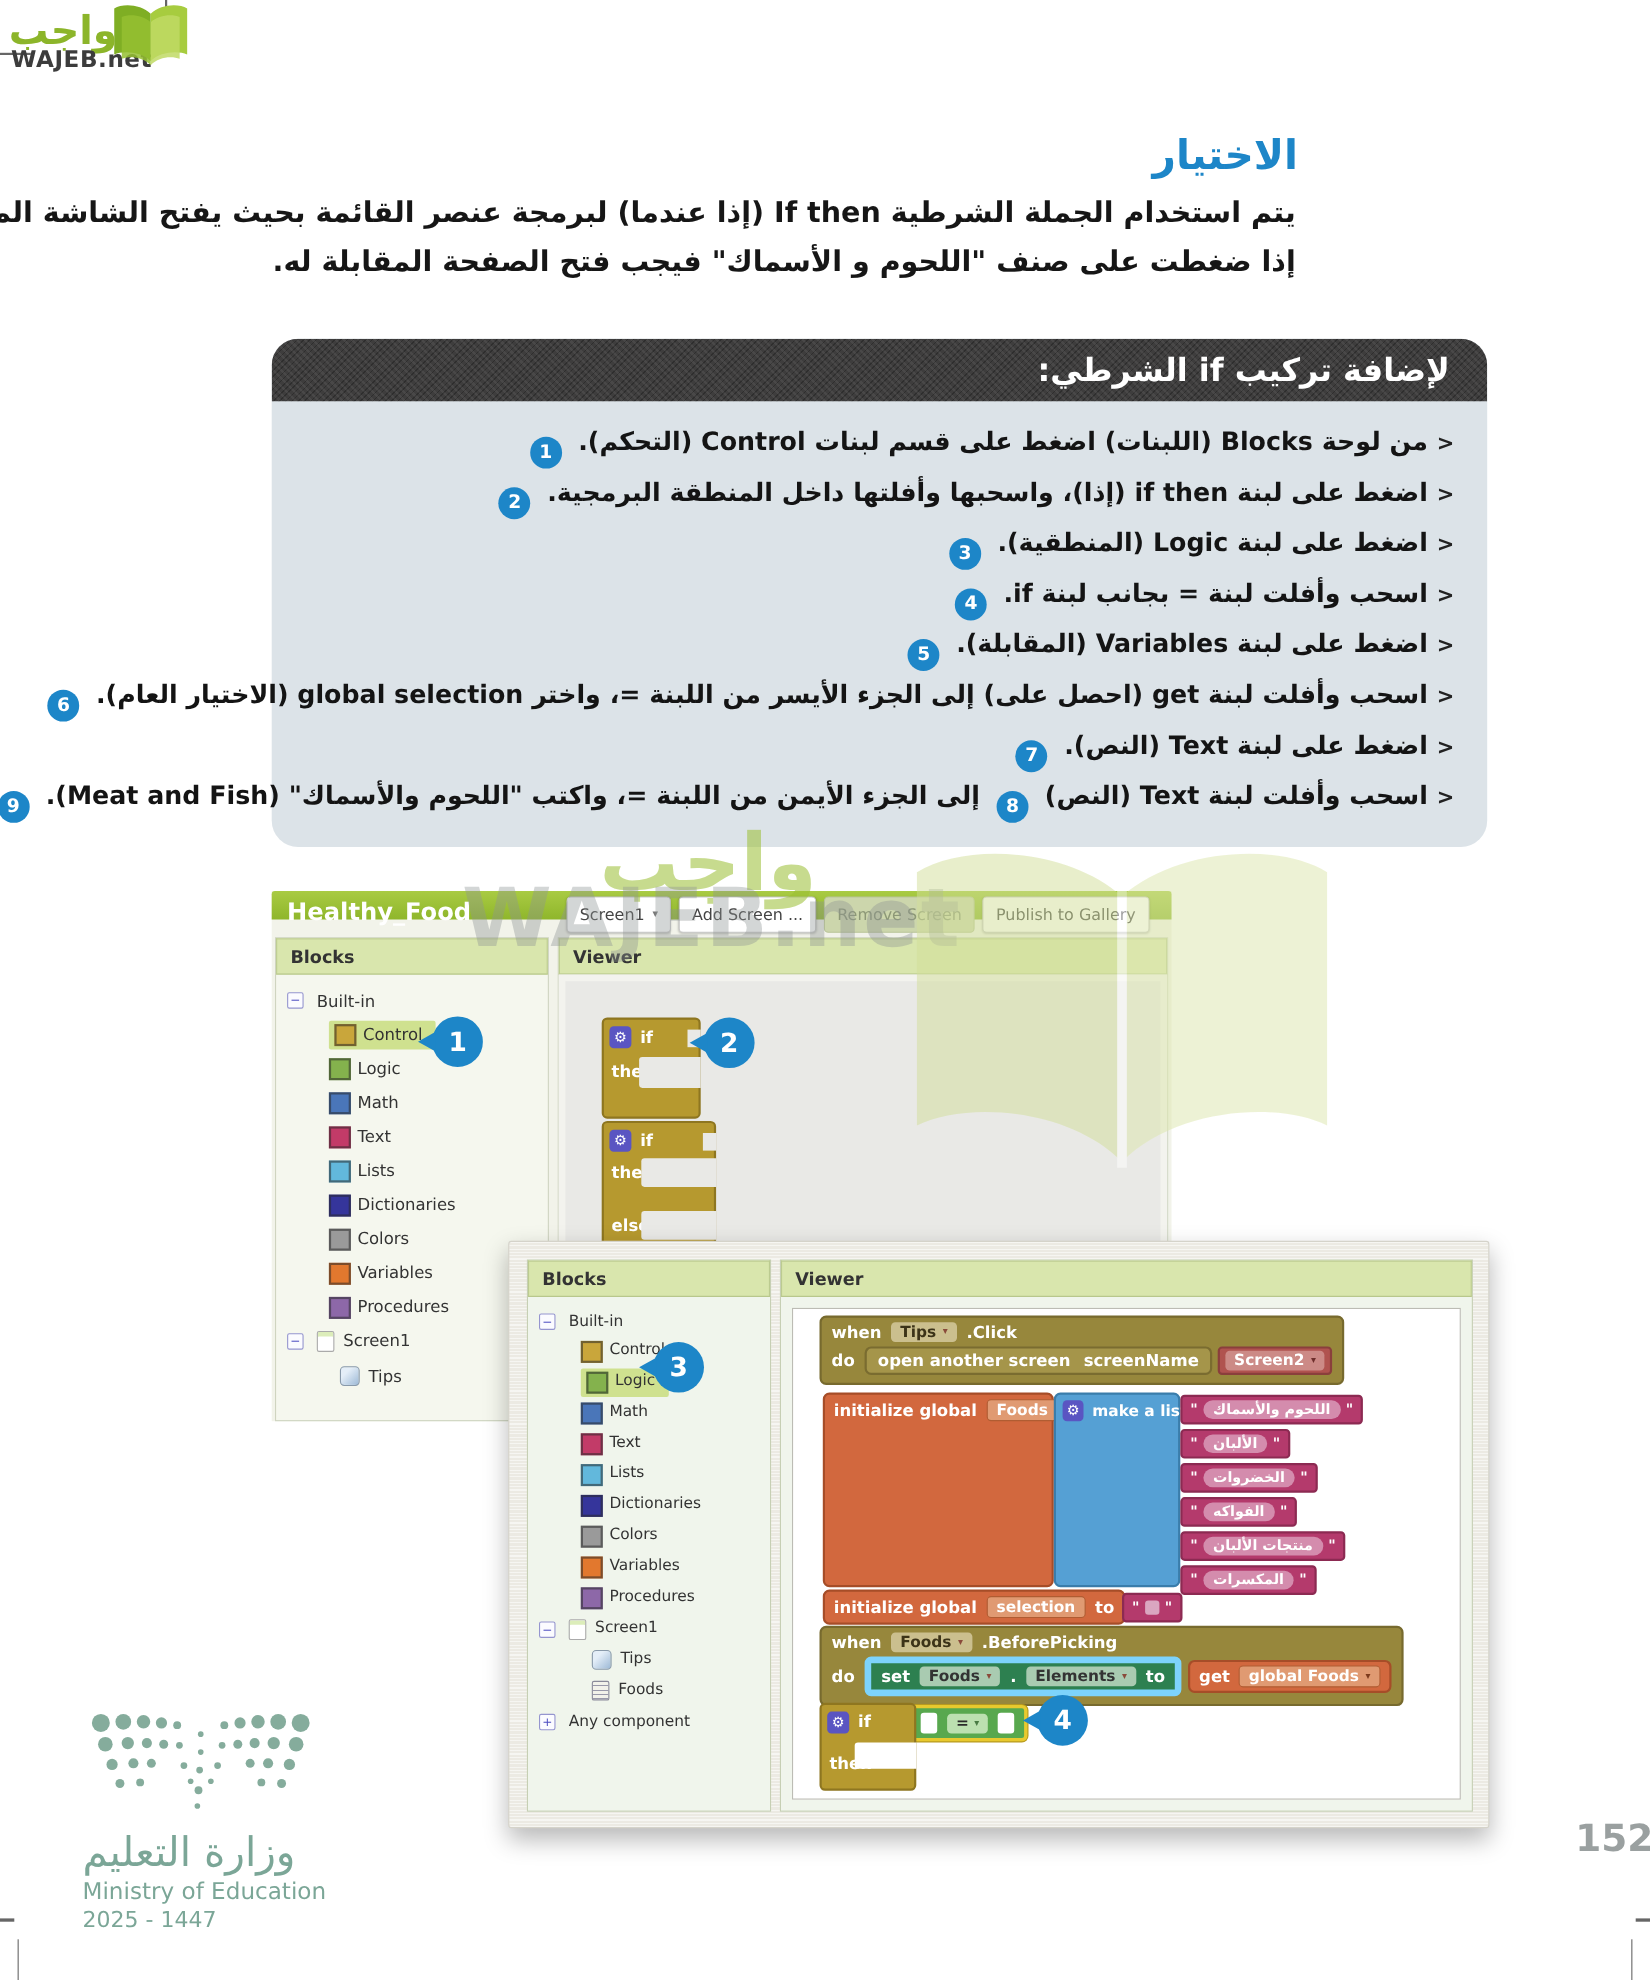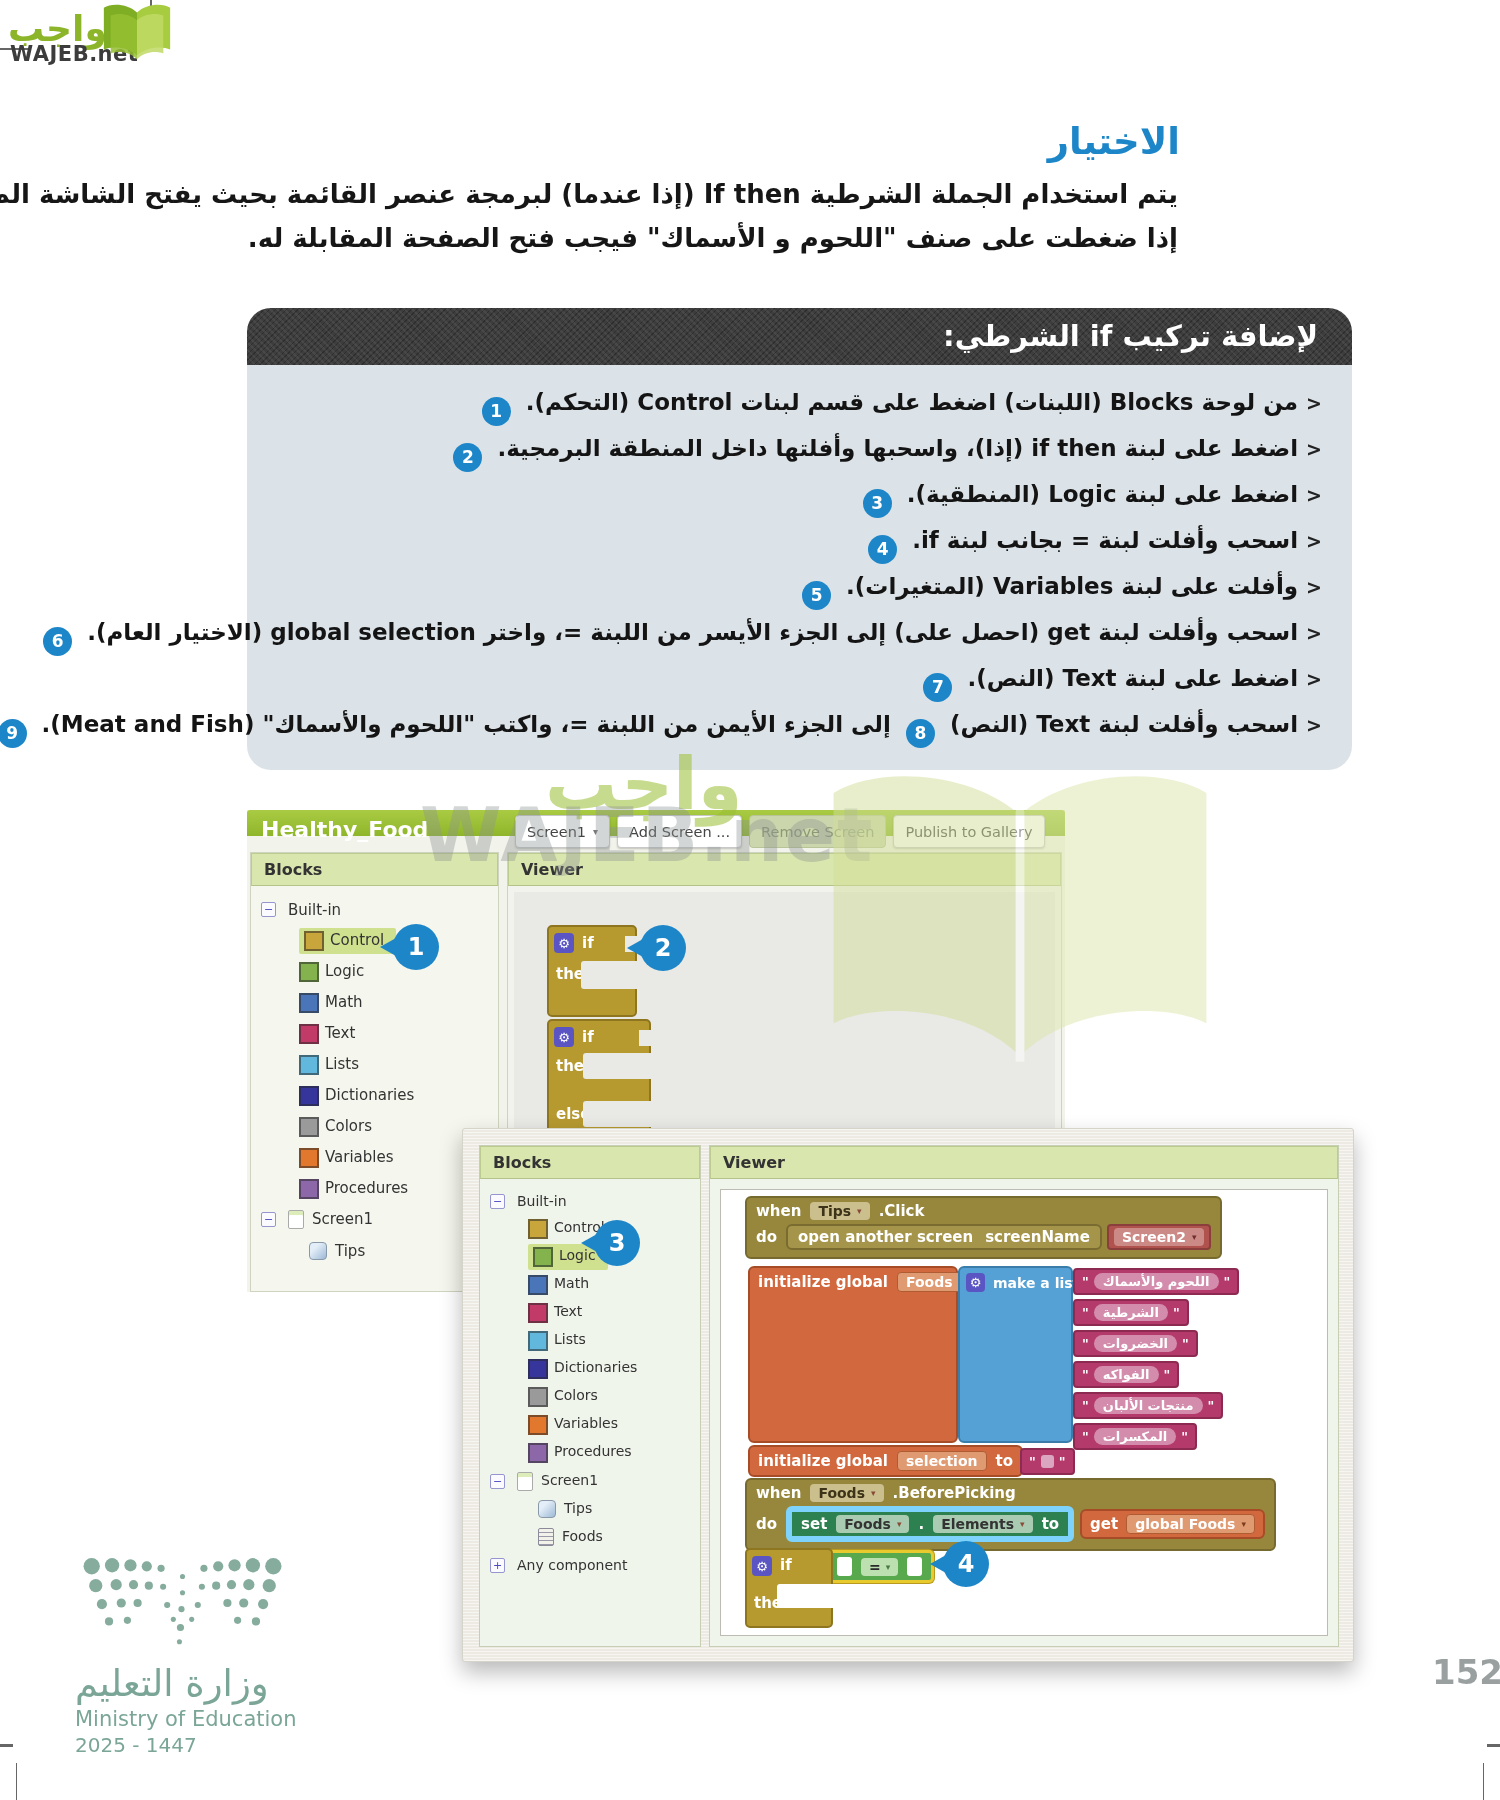--- a/index.html
+++ b/index.html
@@ -171,21 +171,21 @@
     <div>إذا ضغطت على صنف "اللحوم و الأسماك" فيجب فتح الصفحة المقابلة له.</div>
   </div>
 
   <div class="stepsbox">
     <div class="stepshead">لإضافة تركيب if الشرطي:</div>
     <div class="steplist" id="steps-list">
         <div class="step" dir="rtl"><span class="bullet">&lt;</span><span class="stext">من لوحة Blocks (اللبنات) اضغط على قسم لبنات Control (التحكم). </span><span class="nbadge">1</span></div>
         <div class="step" dir="rtl"><span class="bullet">&lt;</span><span class="stext">اضغط على لبنة if then (إذا)، واسحبها وأفلتها داخل المنطقة البرمجية. </span><span class="nbadge">2</span></div>
         <div class="step" dir="rtl"><span class="bullet">&lt;</span><span class="stext">اضغط على لبنة Logic (المنطقية). </span><span class="nbadge">3</span></div>
         <div class="step" dir="rtl"><span class="bullet">&lt;</span><span class="stext">اسحب وأفلت لبنة = بجانب لبنة if. </span><span class="nbadge">4</span></div>
-        <div class="step" dir="rtl"><span class="bullet">&lt;</span><span class="stext">وأفلت على لبنة Variables (المتغيرات). </span><span class="nbadge">5</span></div>
+        <div class="step" dir="rtl"><span class="bullet">&lt;</span><span class="stext">اضغط على لبنة Variables (المقابلة). </span><span class="nbadge">5</span></div>
         <div class="step" dir="rtl"><span class="bullet">&lt;</span><span class="stext">اسحب وأفلت لبنة get (احصل على) إلى الجزء الأيسر من اللبنة =، واختر global selection (الاختيار العام). </span><span class="nbadge">6</span></div>
         <div class="step" dir="rtl"><span class="bullet">&lt;</span><span class="stext">اضغط على لبنة Text (النص). </span><span class="nbadge">7</span></div>
         <div class="step" dir="rtl"><span class="bullet">&lt;</span><span class="stext">اسحب وأفلت لبنة Text (النص) </span><span class="nbadge">8</span><span class="stext"> إلى الجزء الأيمن من اللبنة =، واكتب "اللحوم والأسماك" (Meat and Fish). </span><span class="nbadge">9</span></div>
       </div>
   </div>
 
   <div class="app1">
     <div class="app1-head">
       <span class="app1-title">Healthy_Food</span>
       <div class="toolbar">
@@ -450,21 +450,21 @@
           </div>
         </div>
         <div id="mlitems">
             <div class="tpink">
               <span class="q">"</span>
               <span class="pill-pink">اللحوم والأسماك</span>
               <span class="q">"</span>
             </div>
             <div class="tpink">
               <span class="q">"</span>
-              <span class="pill-pink">الشرطية</span>
+              <span class="pill-pink">الألبان</span>
               <span class="q">"</span>
             </div>
             <div class="tpink">
               <span class="q">"</span>
               <span class="pill-pink">الخضروات</span>
               <span class="q">"</span>
             </div>
             <div class="tpink">
               <span class="q">"</span>
               <span class="pill-pink">الفواكه</span>

